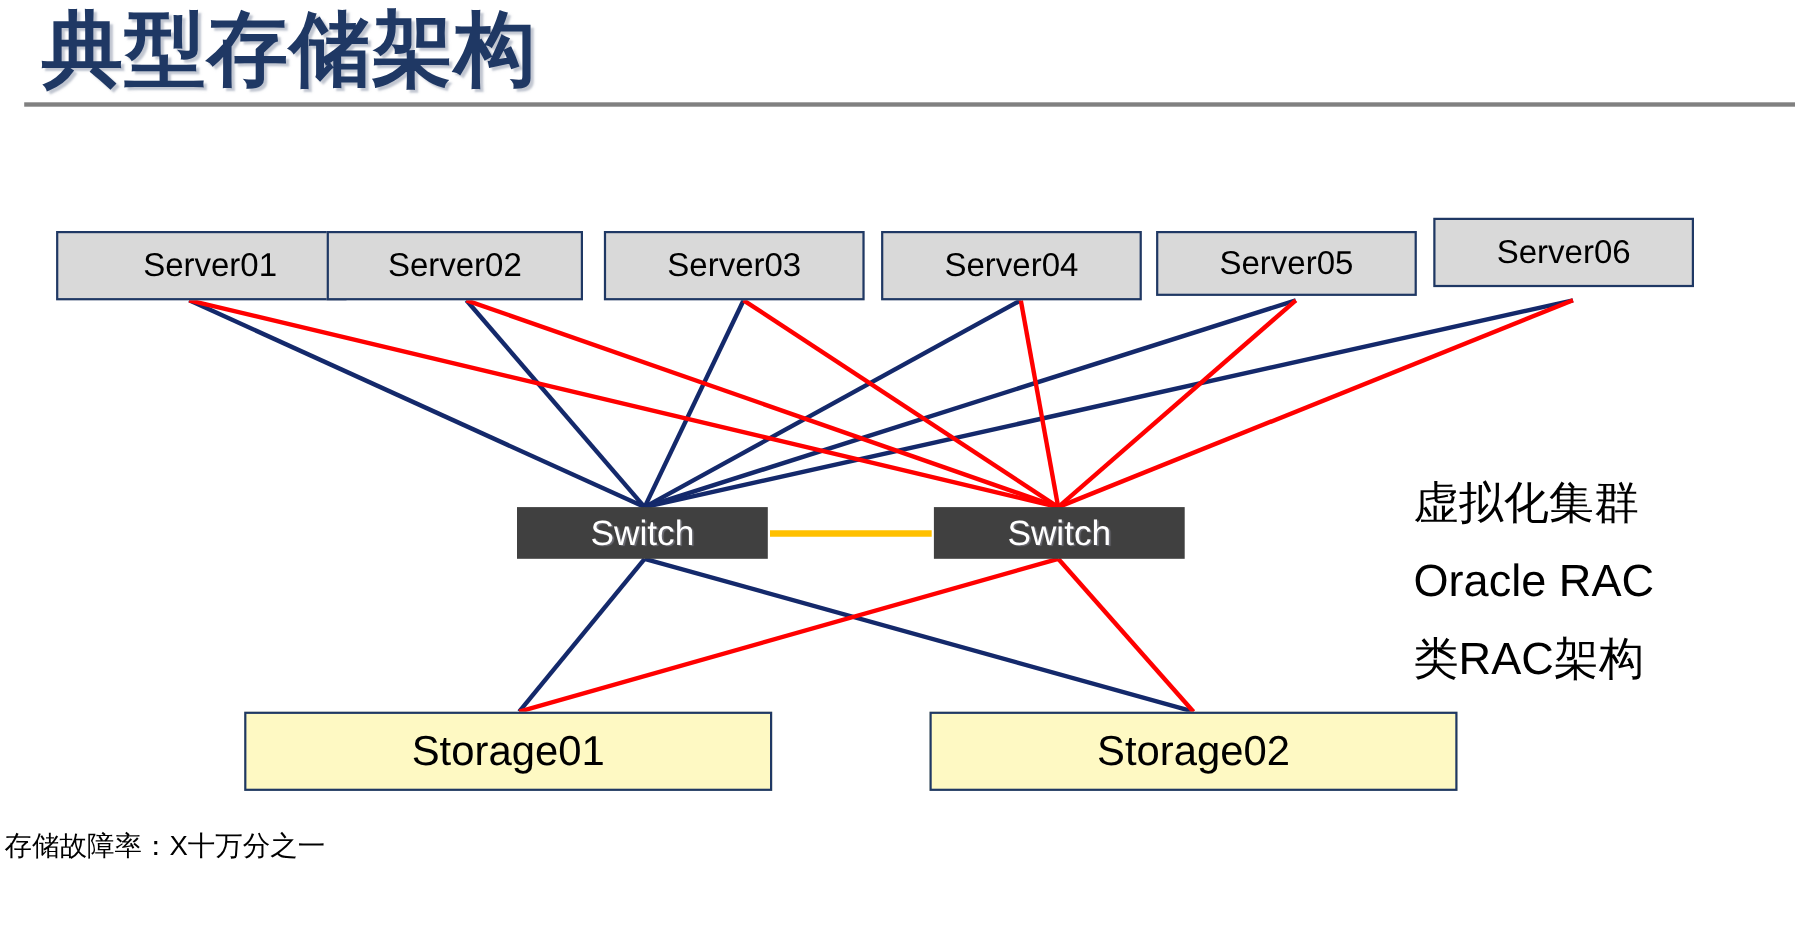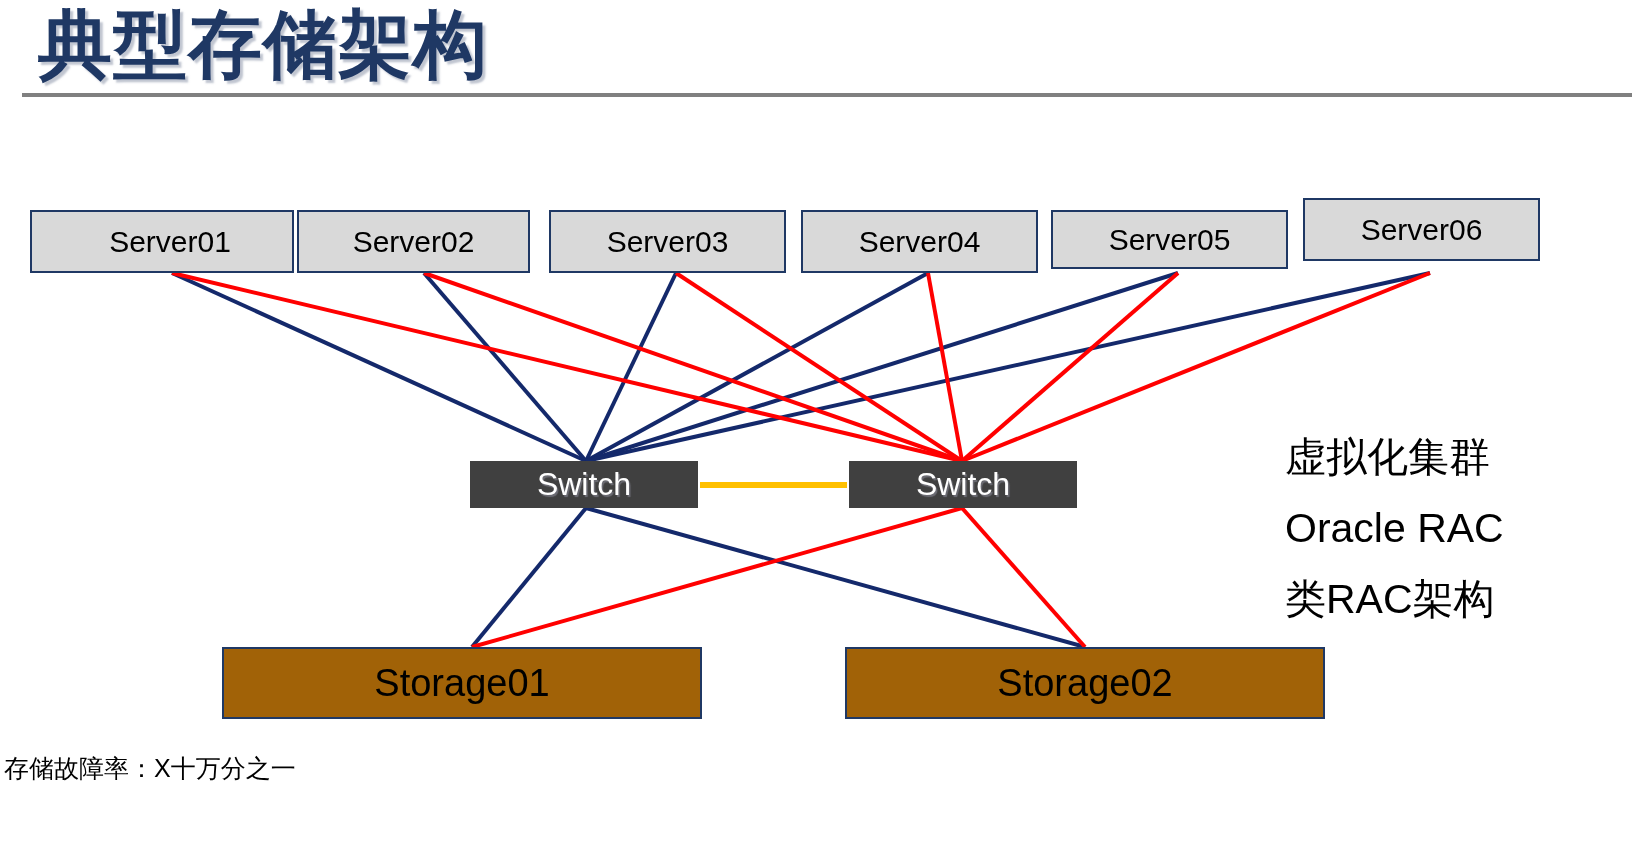--- a/index.html
+++ b/index.html
@@ -69,21 +69,21 @@
   .switch-box {
     height: 47px;
     background: #404040;
     border: none;
     color: #FFFFFF;
     font-size: 32px;
     text-shadow: 1.5px 1.5px 1px rgba(120,120,130,0.8);
   }
   .storage-box {
     height: 72px;
-    background: #a16207;
+    background: #fef9c3;
     border: 2px solid #1F3864;
     color: #000000;
     font-size: 38px;
   }
 
   
   .annot {
     position: absolute;
     color: #000000;
     white-space: nowrap;
@@ -138,21 +138,21 @@
         <line x1="1430" y1="273" x2="962" y2="461" stroke="#FF0000" stroke-width="4" stroke-linecap="butt"></line>
         <line x1="962" y1="508" x2="472" y2="647" stroke="#FF0000" stroke-width="4" stroke-linecap="butt"></line>
         <line x1="962" y1="508" x2="1085" y2="647" stroke="#FF0000" stroke-width="4" stroke-linecap="butt"></line>
       </g>
     <g id="g-link-interswitch">
         <line x1="700" y1="485" x2="847" y2="485" stroke="#FFC000" stroke-width="6" stroke-linecap="butt"></line>
       </g>
   </svg>
 
   <div id="servers-layer">
-      <div class="node server-box" style="left: 30px; top: 210px; width: 264px; height: 63px; padding-left: 16px;">
+      <div class="node server-box" style="left: 51px; top: 210px; width: 264px; height: 63px; padding-left: 16px;">
         <span>Server01</span>
       </div>
       <div class="node server-box" style="left: 297px; top: 210px; width: 233px; height: 63px;">
         <span>Server02</span>
       </div>
       <div class="node server-box" style="left: 549px; top: 210px; width: 237px; height: 63px;">
         <span>Server03</span>
       </div>
       <div class="node server-box" style="left: 801px; top: 210px; width: 237px; height: 63px;">
         <span>Server04</span>

